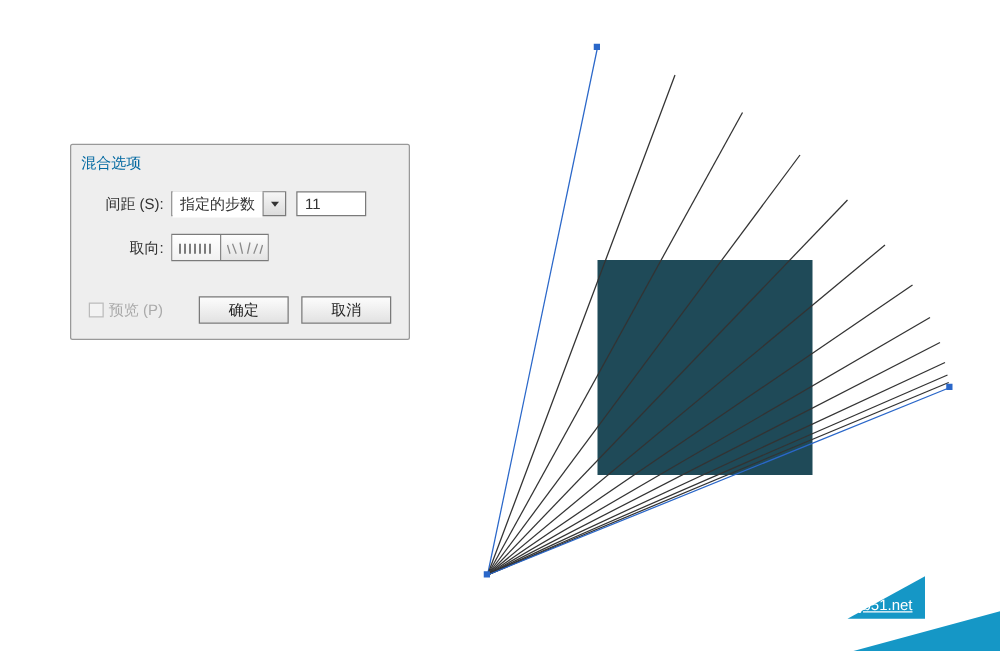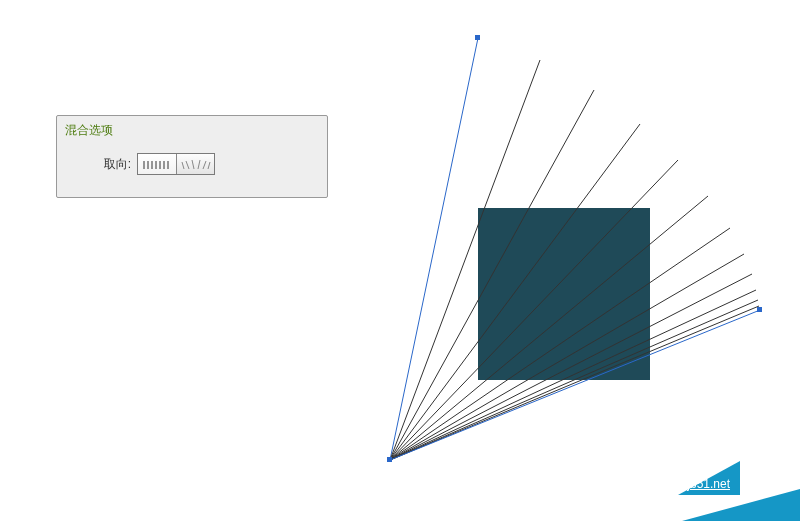--- a/index.html
+++ b/index.html
@@ -19,21 +19,21 @@
     left: 56px;
     top: 115px;
     width: 272px;
     background: #eeeeee;
     border: 1px solid #999;
     border-radius: 2px;
   }
   .dialog-title {
     padding: 6px 8px 4px 8px;
     font-size: 12px;
-    color: #4d7c0f;
+    color: #0369a1;
   }
   .dialog-body {
     padding: 10px 14px 8px 14px;
   }
   .row {
     display: flex;
     align-items: center;
     margin-bottom: 14px;
   }
   .row-label {
@@ -204,20 +204,34 @@
 
   <rect x="387" y="457" width="5" height="5" fill="#2a67c9"></rect>
   <rect x="475" y="35" width="5" height="5" fill="#2a67c9"></rect>
   <rect x="757" y="307" width="5" height="5" fill="#2a67c9"></rect>
 </svg>
 
 <div class="dialog">
   <div class="dialog-title">混合选项</div>
   <div class="dialog-body">
 
+    <div class="row">
+      <div class="row-label">间距 (S):</div>
+      <div class="select-wrap">
+        <div class="select-text">指定的步数</div>
+        <div class="select-arrow">
+          <svg viewBox="0 0 10 10">
+              <polygon points="1,3 9,3 5,8" fill="#333"></polygon>
+            </svg>
+        </div>
+      </div>
+      <div class="num-input">
+        <span>11</span>
+      </div>
+    </div>
 
     <div class="row">
       <div class="row-label">取向:</div>
       <div class="orient-group">
         <div class="orient-btn active">
           <svg viewBox="0 0 30 14">
             <g stroke="#333" stroke-width="1">
               <line x1="2" y1="12" x2="2" y2="4"></line>
               <line x1="6" y1="12" x2="6" y2="4"></line>
               <line x1="10" y1="12" x2="10" y2="4"></line>
@@ -238,19 +252,31 @@
               <line x1="22" y1="12" x2="25" y2="4"></line>
               <line x1="27" y1="12" x2="29" y2="5"></line>
             </g>
           </svg>
         </div>
       </div>
     </div>
 
   </div>
 
+  <div class="footer">
+    <div class="checkbox-wrap">
+      <span class="checkbox"></span>
+      <span>预览 (P)</span>
+    </div>
+    <div class="btn">
+      <span>确定</span>
+    </div>
+    <div class="btn">
+      <span>取消</span>
+    </div>
+  </div>
 </div>
 
 <div class="corner">
   <div class="tri1"></div>
   <div class="tri2"></div>
   <div class="wm-top">jb51.net</div>
 </div>
 
 </body></html>

